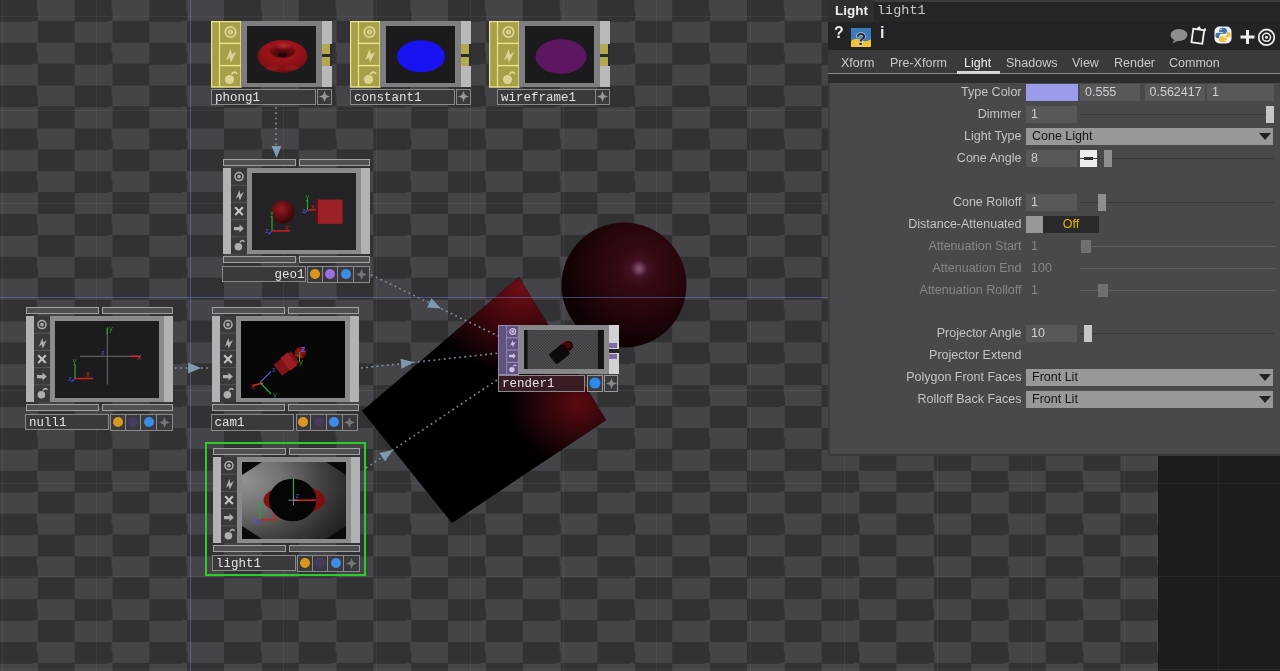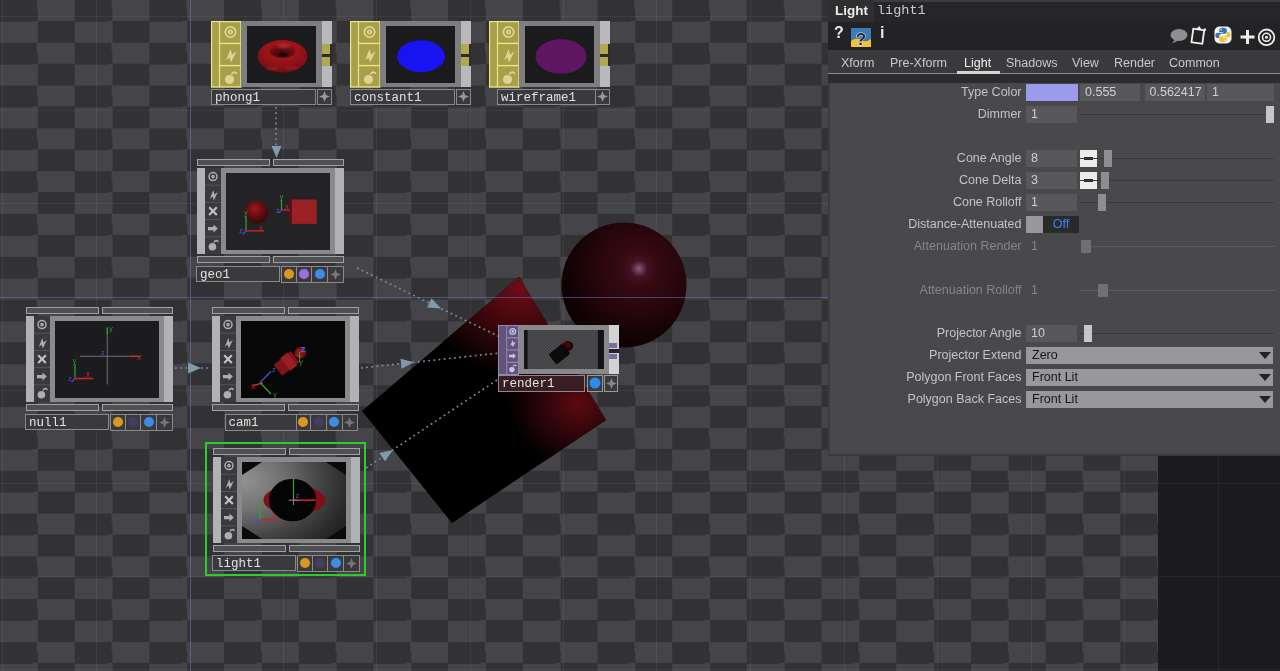--- a/index.html
+++ b/index.html
@@ -246,21 +246,21 @@
     <div class="abs" style="left:111px;top:23.8px;width:8px;height:9.4px;background:#b2a94e;"></div>
     <div class="abs" style="left:111px;top:36.2px;width:8px;height:9.4px;background:#b2a94e;"></div>
     <div class="namefield" style="left:8px;top:68px;width:104.5px;height:16.5px;">wireframe1</div>
     <div class="pluscell" style="left:105.5px;top:68px;width:15px;height:16.5px;">
       <svg width="13" height="13" style="position:absolute;left:0px;top:0.5px">
         <path d="M6.5,1 L8,5 L12,6.5 L8,8 L6.5,12 L5,8 L1,6.5 L5,5 Z" fill="#98989a"></path>
       </svg>
     </div>
   </div>
 
-  <div class="abs" style="left:196px;top:159px;width:149px;height:123px;">
+  <div class="abs" style="left:222px;top:159px;width:149px;height:123px;text-align:right;">
     <div class="abs" style="left:1px;top:0;width:73px;height:7px;background:#505053;border:1px solid #a2a2a4;"></div>
     <div class="abs" style="left:77px;top:0;width:71px;height:7px;background:#505053;border:1px solid #a2a2a4;"></div>
     <div class="abs" style="left:1px;top:9px;width:8px;height:86px;background:#b2b2b4;"></div>
     <div class="abs" style="left:9px;top:9px;width:16px;height:86px;background:#3a3a3c;">
       <svg width="16" height="86">
         <g stroke="#555557" stroke-width="1">
           <line x1="0" y1="17.2" x2="16" y2="17.2"></line>
           <line x1="0" y1="34.4" x2="16" y2="34.4"></line>
           <line x1="0" y1="51.6" x2="16" y2="51.6"></line>
           <line x1="0" y1="68.8" x2="16" y2="68.8"></line>
@@ -459,21 +459,21 @@
           <text x="59.5" y="31" fill="#5555ee" font-size="9" font-weight="bold">z</text>
           <line x1="54" y1="34" x2="61" y2="36" stroke="#dd2222" stroke-width="1.2"></line>
           <line x1="58.5" y1="31" x2="58.5" y2="41" stroke="#2ba82b" stroke-width="1"></line>
           <text x="58" y="42.5" fill="#2ba82b">y</text>
         </g>
       </svg>
     </div>
     <div class="abs" style="left:139px;top:9px;width:9px;height:86px;background:#b2b2b4;"></div>
     <div class="abs" style="left:1px;top:97px;width:73px;height:7px;background:#505053;border:1px solid #a2a2a4;"></div>
     <div class="abs" style="left:77px;top:97px;width:71px;height:7px;background:#505053;border:1px solid #a2a2a4;"></div>
-    <div class="namefield" style="left:0;top:106.5px;width:83.5px;height:17px;margin-left:14px;">cam1</div>
+    <div class="namefield" style="left:0;top:106.5px;width:83.5px;height:17px;">cam1</div>
     <div class="flagrow" style="left:85px;top:106.5px;">
       <div class="flagcell">
         <div class="dot" style="background:#d9971f"></div>
       </div>
       <div class="flagcell">
         <div class="dot" style="background:#453c60"></div>
       </div>
       <div class="flagcell">
         <div class="dot" style="background:#3c8de8"></div>
       </div>
@@ -684,70 +684,70 @@
       <div class="pfield" style="left:252px;width:60px;">0.555</div>
       <div class="pfield" style="left:316.5px;width:60.5px;">0.562417</div>
       <div class="pfield" style="left:379px;width:66.5px;">1</div>
     </div>
     <div class="prow" style="top:105.5px">
       <div class="plabel" style="right:258.5px">Dimmer</div>
       <div class="pfield">1</div>
       <div class="ptrack" style="left:252px;width:194px"></div>
       <div class="phandle" style="left:438px"></div>
     </div>
+    <div class="prow" style="top:127.5px">
+      <div class="plabel" style="right:258.5px">Light Type</div>
+      <div class="pdrop">Cone Light</div>
+    </div>
     <div class="prow" style="top:149.5px">
       <div class="plabel" style="right:258.5px">Cone Angle</div>
       <div class="pfield">8</div>
       <div class="abs" style="left:252px;width:17px;height:17px;background:#ececec;"></div>
       <div class="abs" style="left:256px;top:7.5px;width:9px;height:2.5px;background:#2a2a2a;"></div>
       <div class="ptrack" style="left:252px;width:194px"></div>
       <div class="phandle" style="left:276px;background:#8e8e91"></div>
     </div>
-    <div class="prow" style="top:171.5px">
-      <div class="plabel" style="right:258.5px">Cone Delta</div>
-      <div class="pfield">3</div>
-      <div class="abs" style="left:252px;width:17px;height:17px;background:#ececec;"></div>
-      <div class="abs" style="left:256px;top:7.5px;width:9px;height:2.5px;background:#2a2a2a;"></div>
-      <div class="ptrack" style="left:252px;width:194px"></div>
-      <div class="phandle" style="left:273px;background:#8e8e91"></div>
-    </div>
     <div class="prow" style="top:193.5px">
       <div class="plabel" style="right:258.5px">Cone Rolloff</div>
       <div class="pfield">1</div>
       <div class="ptrack" style="left:252px;width:194px"></div>
       <div class="phandle" style="left:270px;background:#8e8e91"></div>
     </div>
     <div class="prow" style="top:215.5px">
       <div class="plabel" style="right:258.5px">Distance-Attenuated</div>
       <div class="abs" style="left:198px;width:17px;height:17px;background:#98989a;"></div>
-      <div class="abs" style="left:215px;width:36px;height:17px;background:#2a2a2c;color:#3b82f6;font-size:12.5px;line-height:16px;text-align:center;">Off</div>
+      <div class="abs" style="left:215px;width:56px;height:17px;background:#2a2a2c;color:#eab308;font-size:12.5px;line-height:16px;text-align:center;">Off</div>
     </div>
     <div class="prow" style="top:237.5px">
-      <div class="plabel dis" style="right:258.5px">Attenuation Render</div>
+      <div class="plabel dis" style="right:258.5px">Attenuation Start</div>
       <div class="abs" style="left:203px;color:#85858a;font-size:12.5px;line-height:17px;">1</div>
       <div class="ptrack" style="left:252px;width:196px;background:#5e5e61"></div>
       <div class="abs" style="left:252.5px;top:2px;width:10px;height:13px;background:#707073;"></div>
+    </div>
+    <div class="prow" style="top:259.5px">
+      <div class="plabel dis" style="right:258.5px">Attenuation End</div>
+      <div class="abs" style="left:203px;color:#85858a;font-size:12.5px;line-height:17px;">100</div>
+      <div class="ptrack" style="left:252px;width:196px;background:#5e5e61"></div>
     </div>
     <div class="prow" style="top:281.5px">
       <div class="plabel dis" style="right:258.5px">Attenuation Rolloff</div>
       <div class="abs" style="left:203px;color:#85858a;font-size:12.5px;line-height:17px;">1</div>
       <div class="ptrack" style="left:252px;width:196px;background:#5e5e61"></div>
       <div class="abs" style="left:270px;top:2px;width:10px;height:13px;background:#707073;"></div>
     </div>
     <div class="prow" style="top:324.5px">
       <div class="plabel" style="right:258.5px">Projector Angle</div>
       <div class="pfield">10</div>
       <div class="ptrack" style="left:252px;width:194px"></div>
       <div class="phandle" style="left:256px"></div>
     </div>
     <div class="prow" style="top:346.5px">
       <div class="plabel" style="right:258.5px">Projector Extend</div>
-      <div class="pdrop">Zero</div>
     </div>
     <div class="prow" style="top:368.5px">
       <div class="plabel" style="right:258.5px">Polygon Front Faces</div>
       <div class="pdrop">Front Lit</div>
     </div>
     <div class="prow" style="top:390.5px">
-      <div class="plabel" style="right:258.5px">Polygon Back Faces</div>
+      <div class="plabel" style="right:258.5px">Rolloff Back Faces</div>
       <div class="pdrop">Front Lit</div>
     </div>
   </div>
 
 </body></html>

